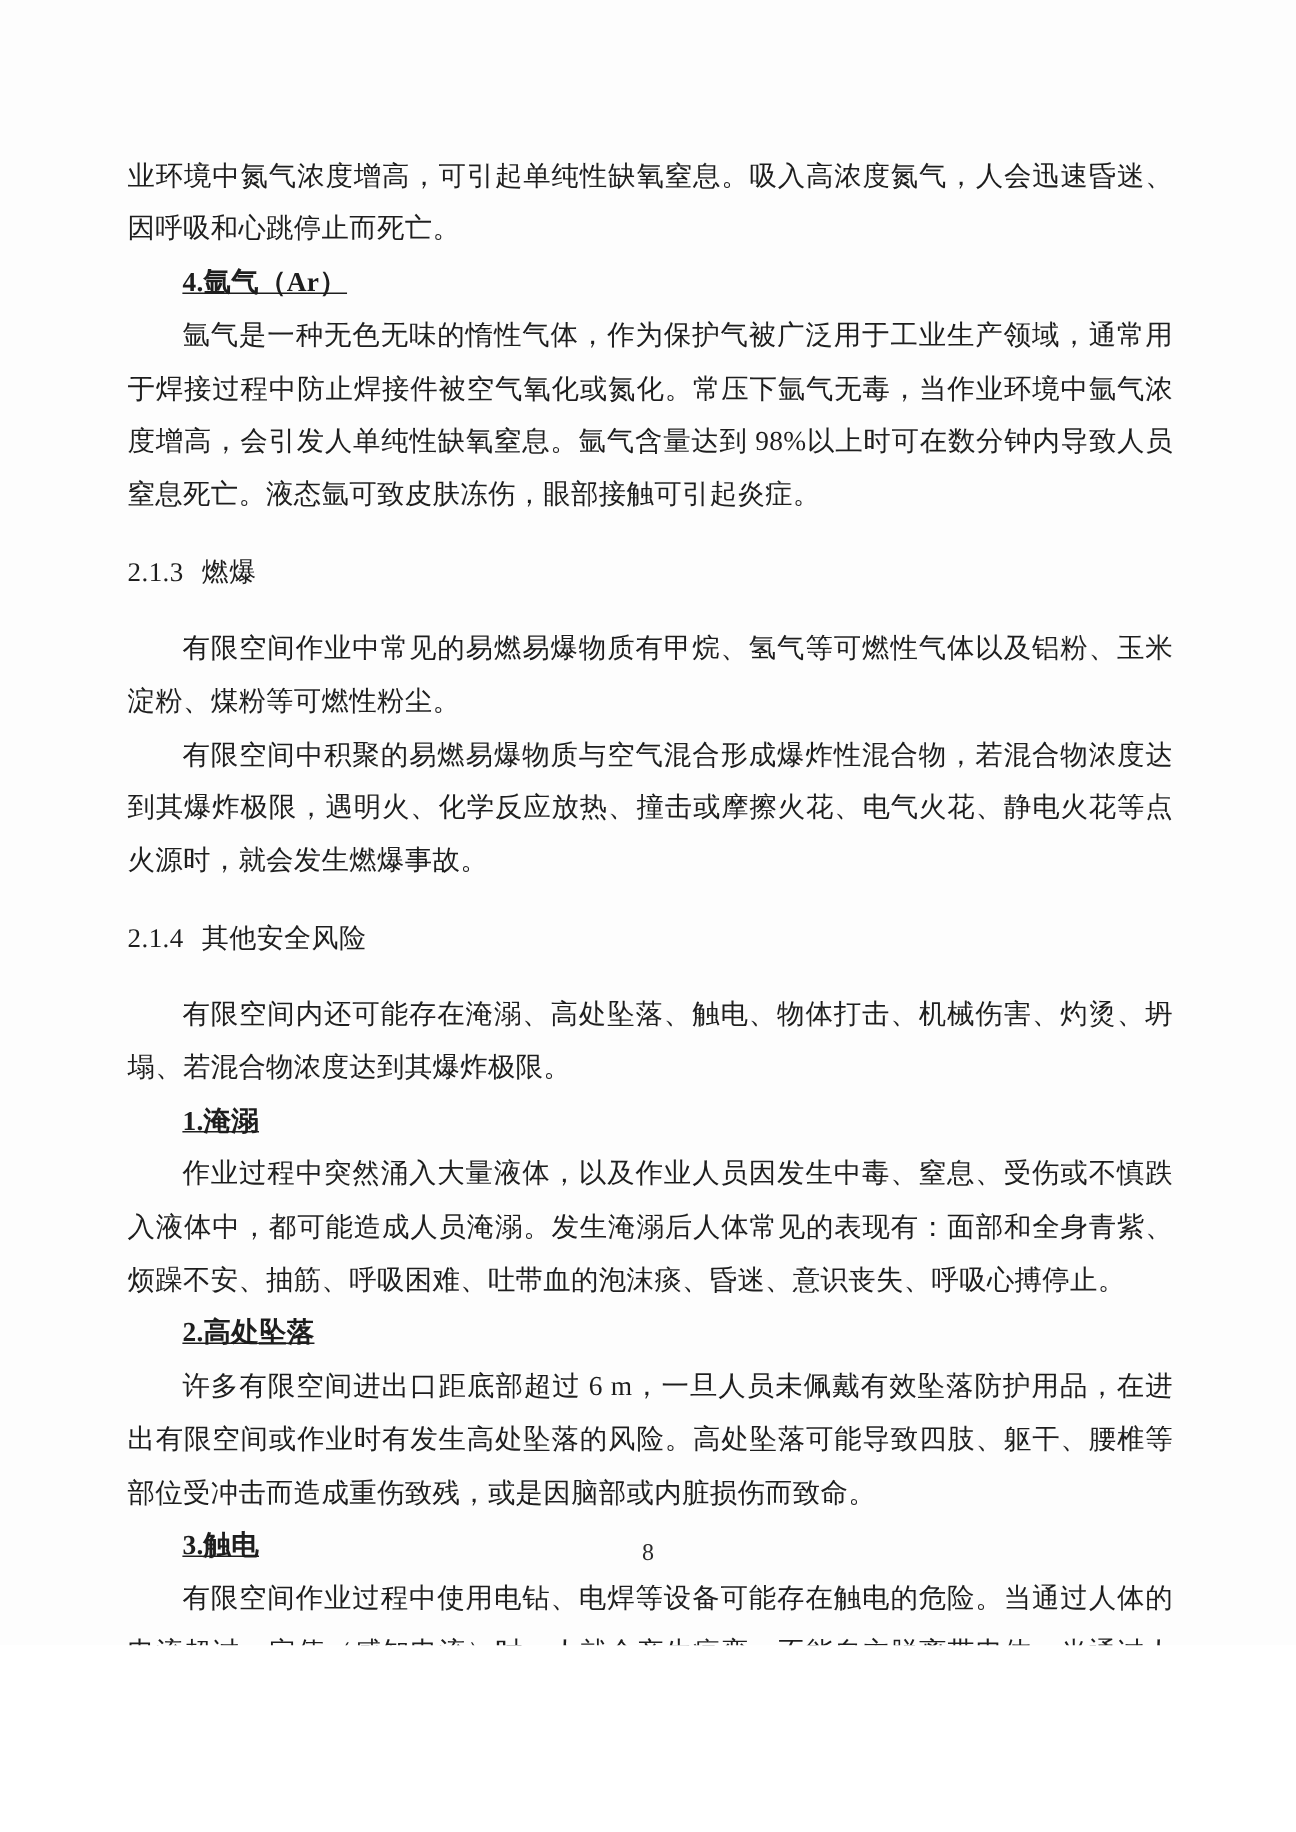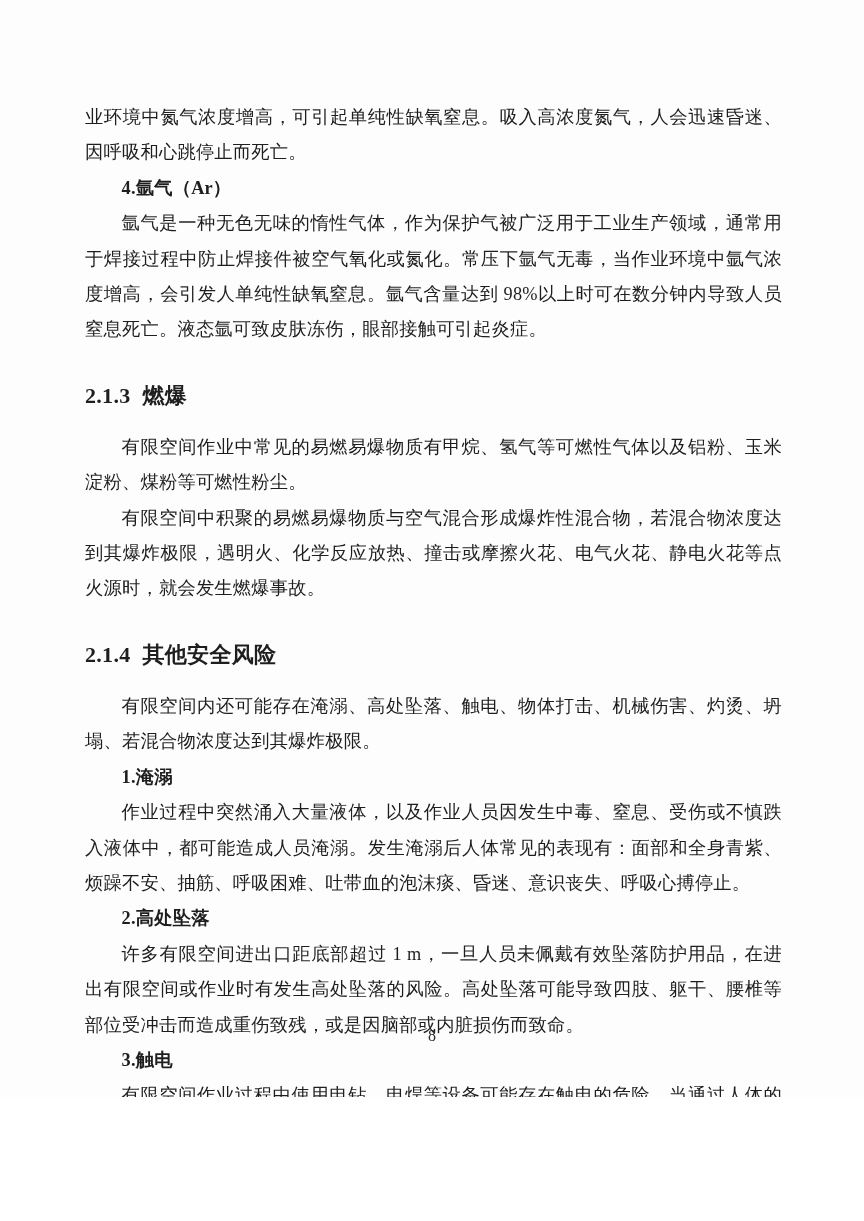--- a/index.html
+++ b/index.html
@@ -28,26 +28,27 @@
     text-indent: 2em;
     letter-spacing: 0.2px;
   }
   .para.no-indent { text-indent: 0; }
   .subhead {
     font-size: 18.3px;
     line-height: 35.4px;
     font-weight: bold;
     text-indent: 2em;
     letter-spacing: 0.2px;
+    text-decoration: underline;
   }
   .section-heading {
-    font-size: 22px;
-    font-weight: bold;
+    font-size: 18px;
+    font-weight: normal;
     line-height: 36px;
-    margin: 30px 0 16px 0;
+    margin: 15px 0 16px 0;
     letter-spacing: 0.3px;
   }
   .section-heading .sec-num { margin-right: 12px; }
   .page-number {
     position: absolute;
     bottom: 52px;
     left: 0;
     right: 0;
     text-align: center;
     font-size: 16px;
@@ -79,21 +80,21 @@
     </h2>
 
     <p class="para">有限空间内还可能存在淹溺、高处坠落、触电、物体打击、机械伤害、灼烫、坍塌、若混合物浓度达到其爆炸极限。</p>
 
     <p class="subhead">1.淹溺</p>
 
     <p class="para">作业过程中突然涌入大量液体，以及作业人员因发生中毒、窒息、受伤或不慎跌入液体中，都可能造成人员淹溺。发生淹溺后人体常见的表现有：面部和全身青紫、烦躁不安、抽筋、呼吸困难、吐带血的泡沫痰、昏迷、意识丧失、呼吸心搏停止。</p>
 
     <p class="subhead">2.高处坠落</p>
 
-    <p class="para">许多有限空间进出口距底部超过 1 m，一旦人员未佩戴有效坠落防护用品，在进出有限空间或作业时有发生高处坠落的风险。高处坠落可能导致四肢、躯干、腰椎等部位受冲击而造成重伤致残，或是因脑部或内脏损伤而致命。</p>
+    <p class="para">许多有限空间进出口距底部超过 6 m，一旦人员未佩戴有效坠落防护用品，在进出有限空间或作业时有发生高处坠落的风险。高处坠落可能导致四肢、躯干、腰椎等部位受冲击而造成重伤致残，或是因脑部或内脏损伤而致命。</p>
 
     <p class="subhead">3.触电</p>
 
     <p class="para">有限空间作业过程中使用电钻、电焊等设备可能存在触电的危险。当通过人体的电流超过一定值（感知电流）时，人就会产生痉挛，不能自主脱离带电体；当通过人体的电流超过 50 mA，就会使人呼吸和心脏停止而死亡。</p>
 
   </div>
 
   <div class="page-number">8</div>
 </div>
 

